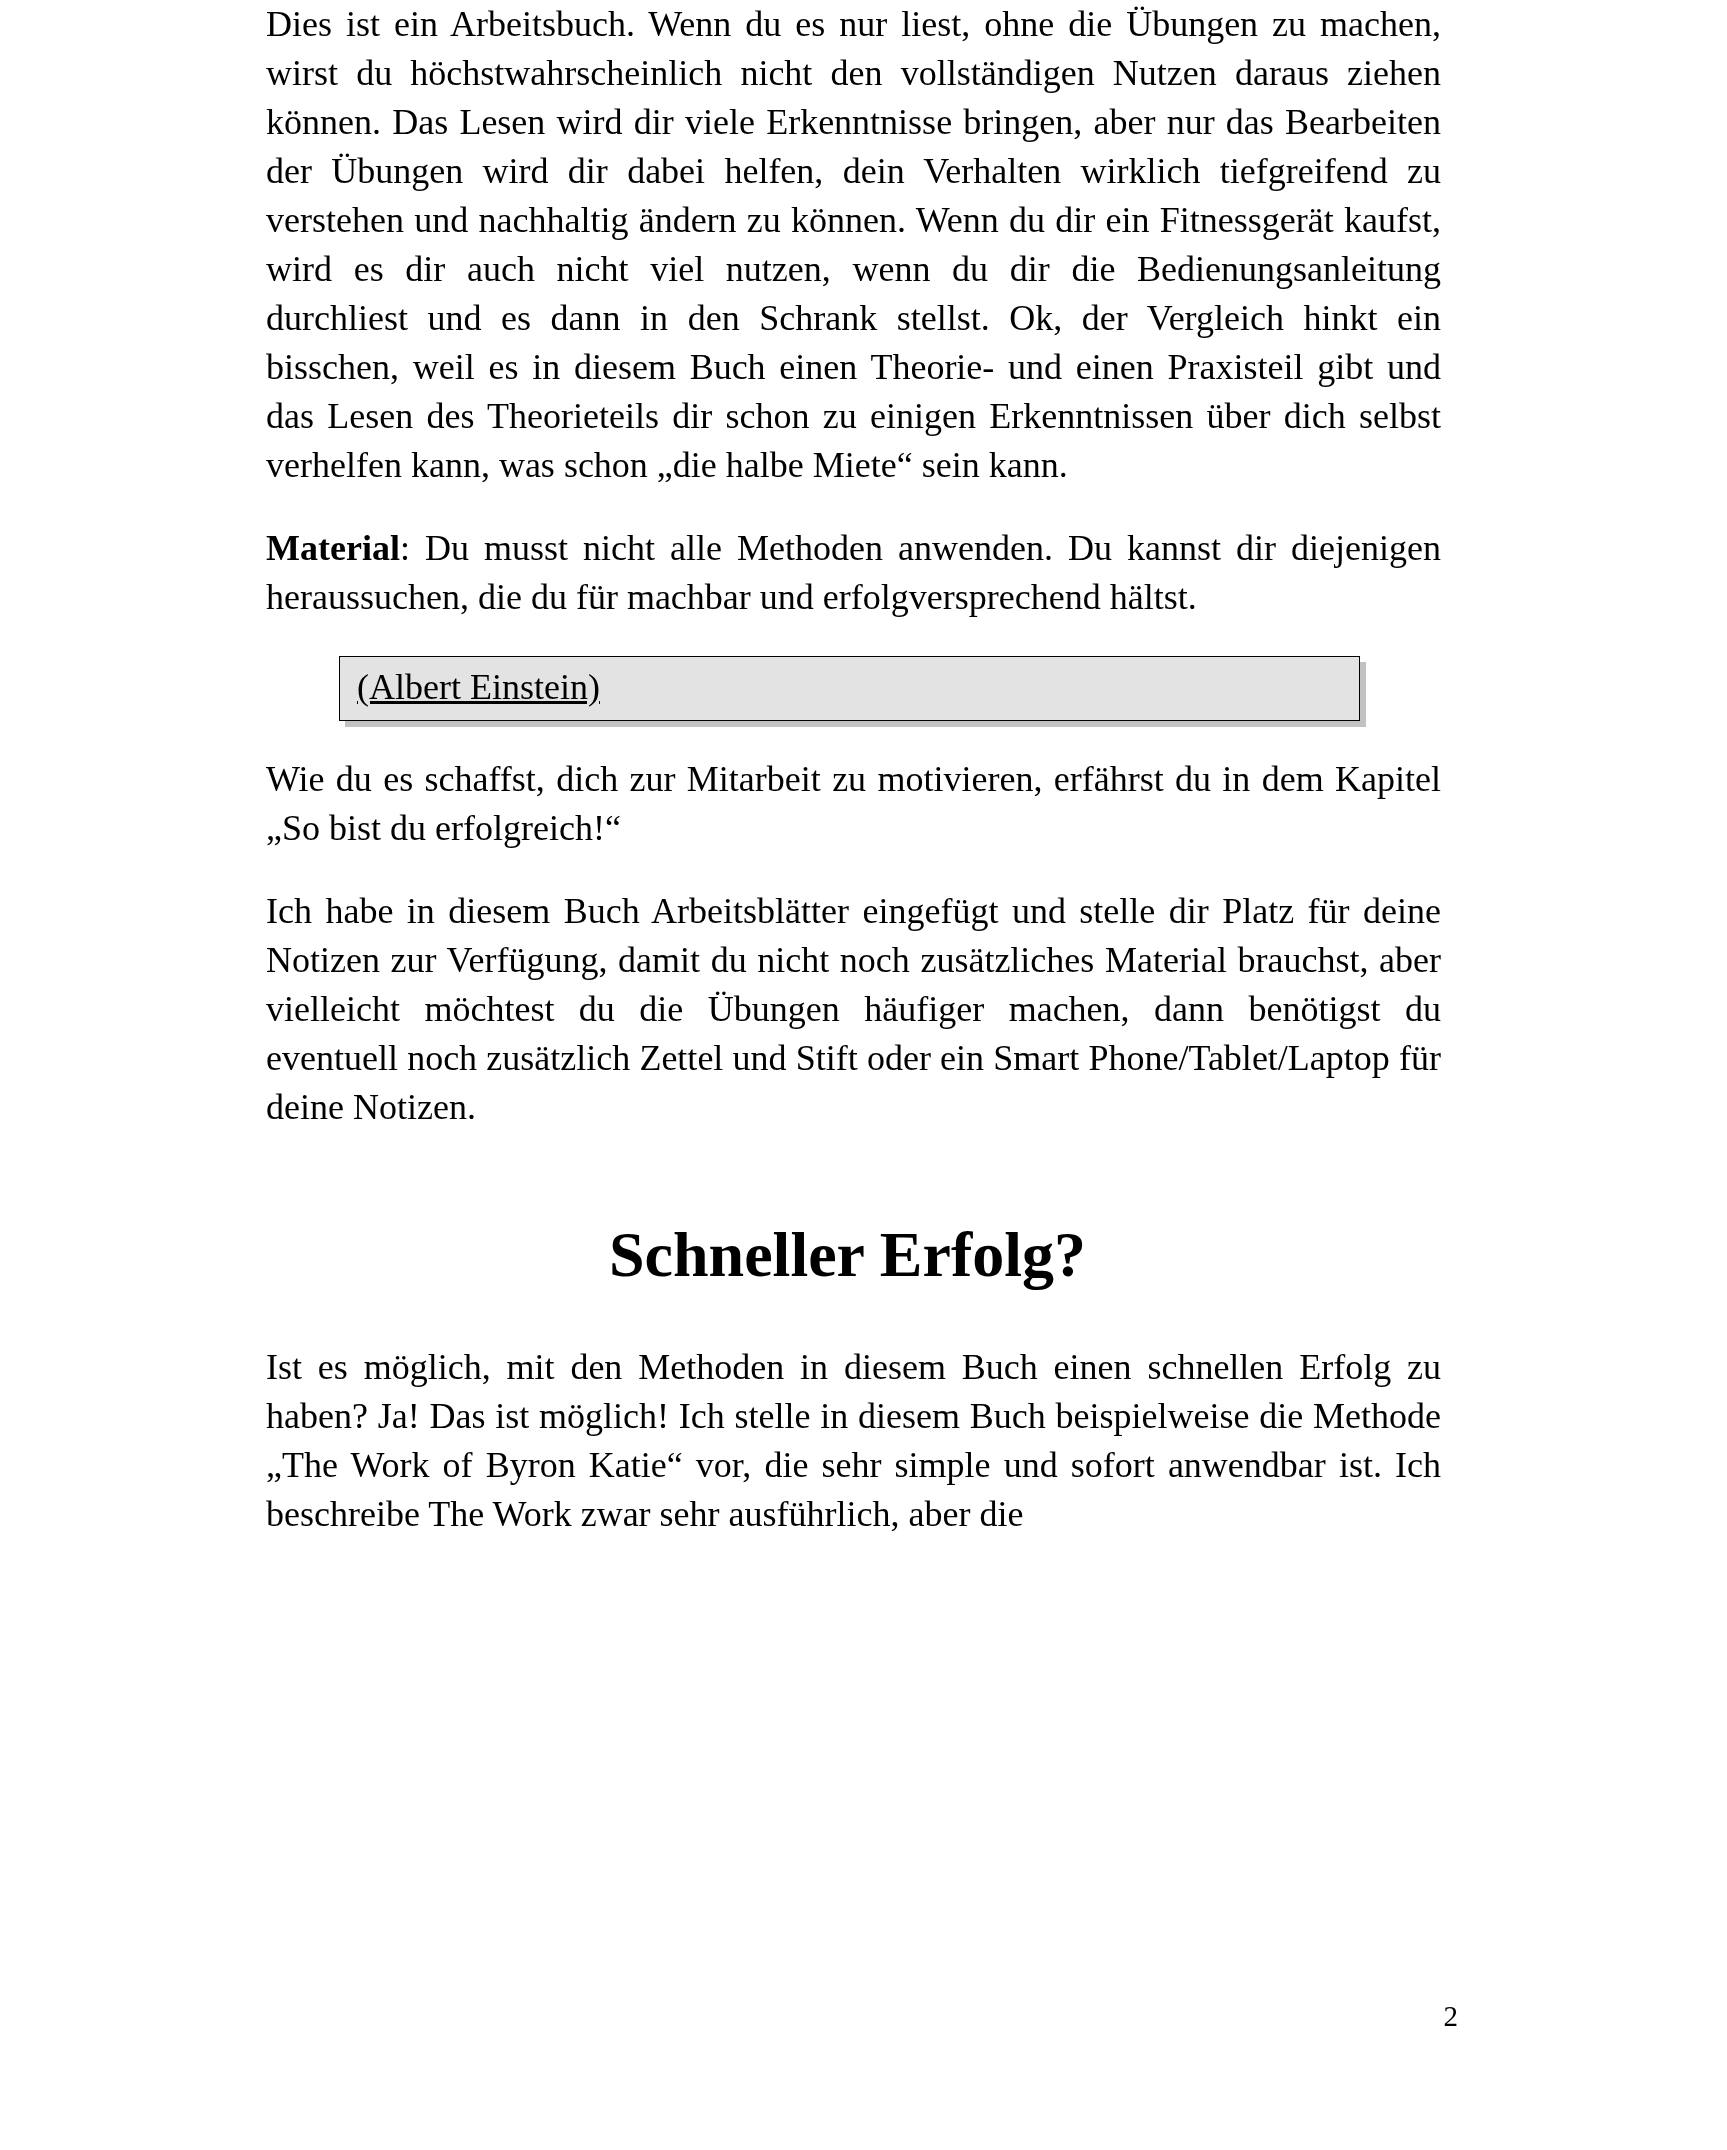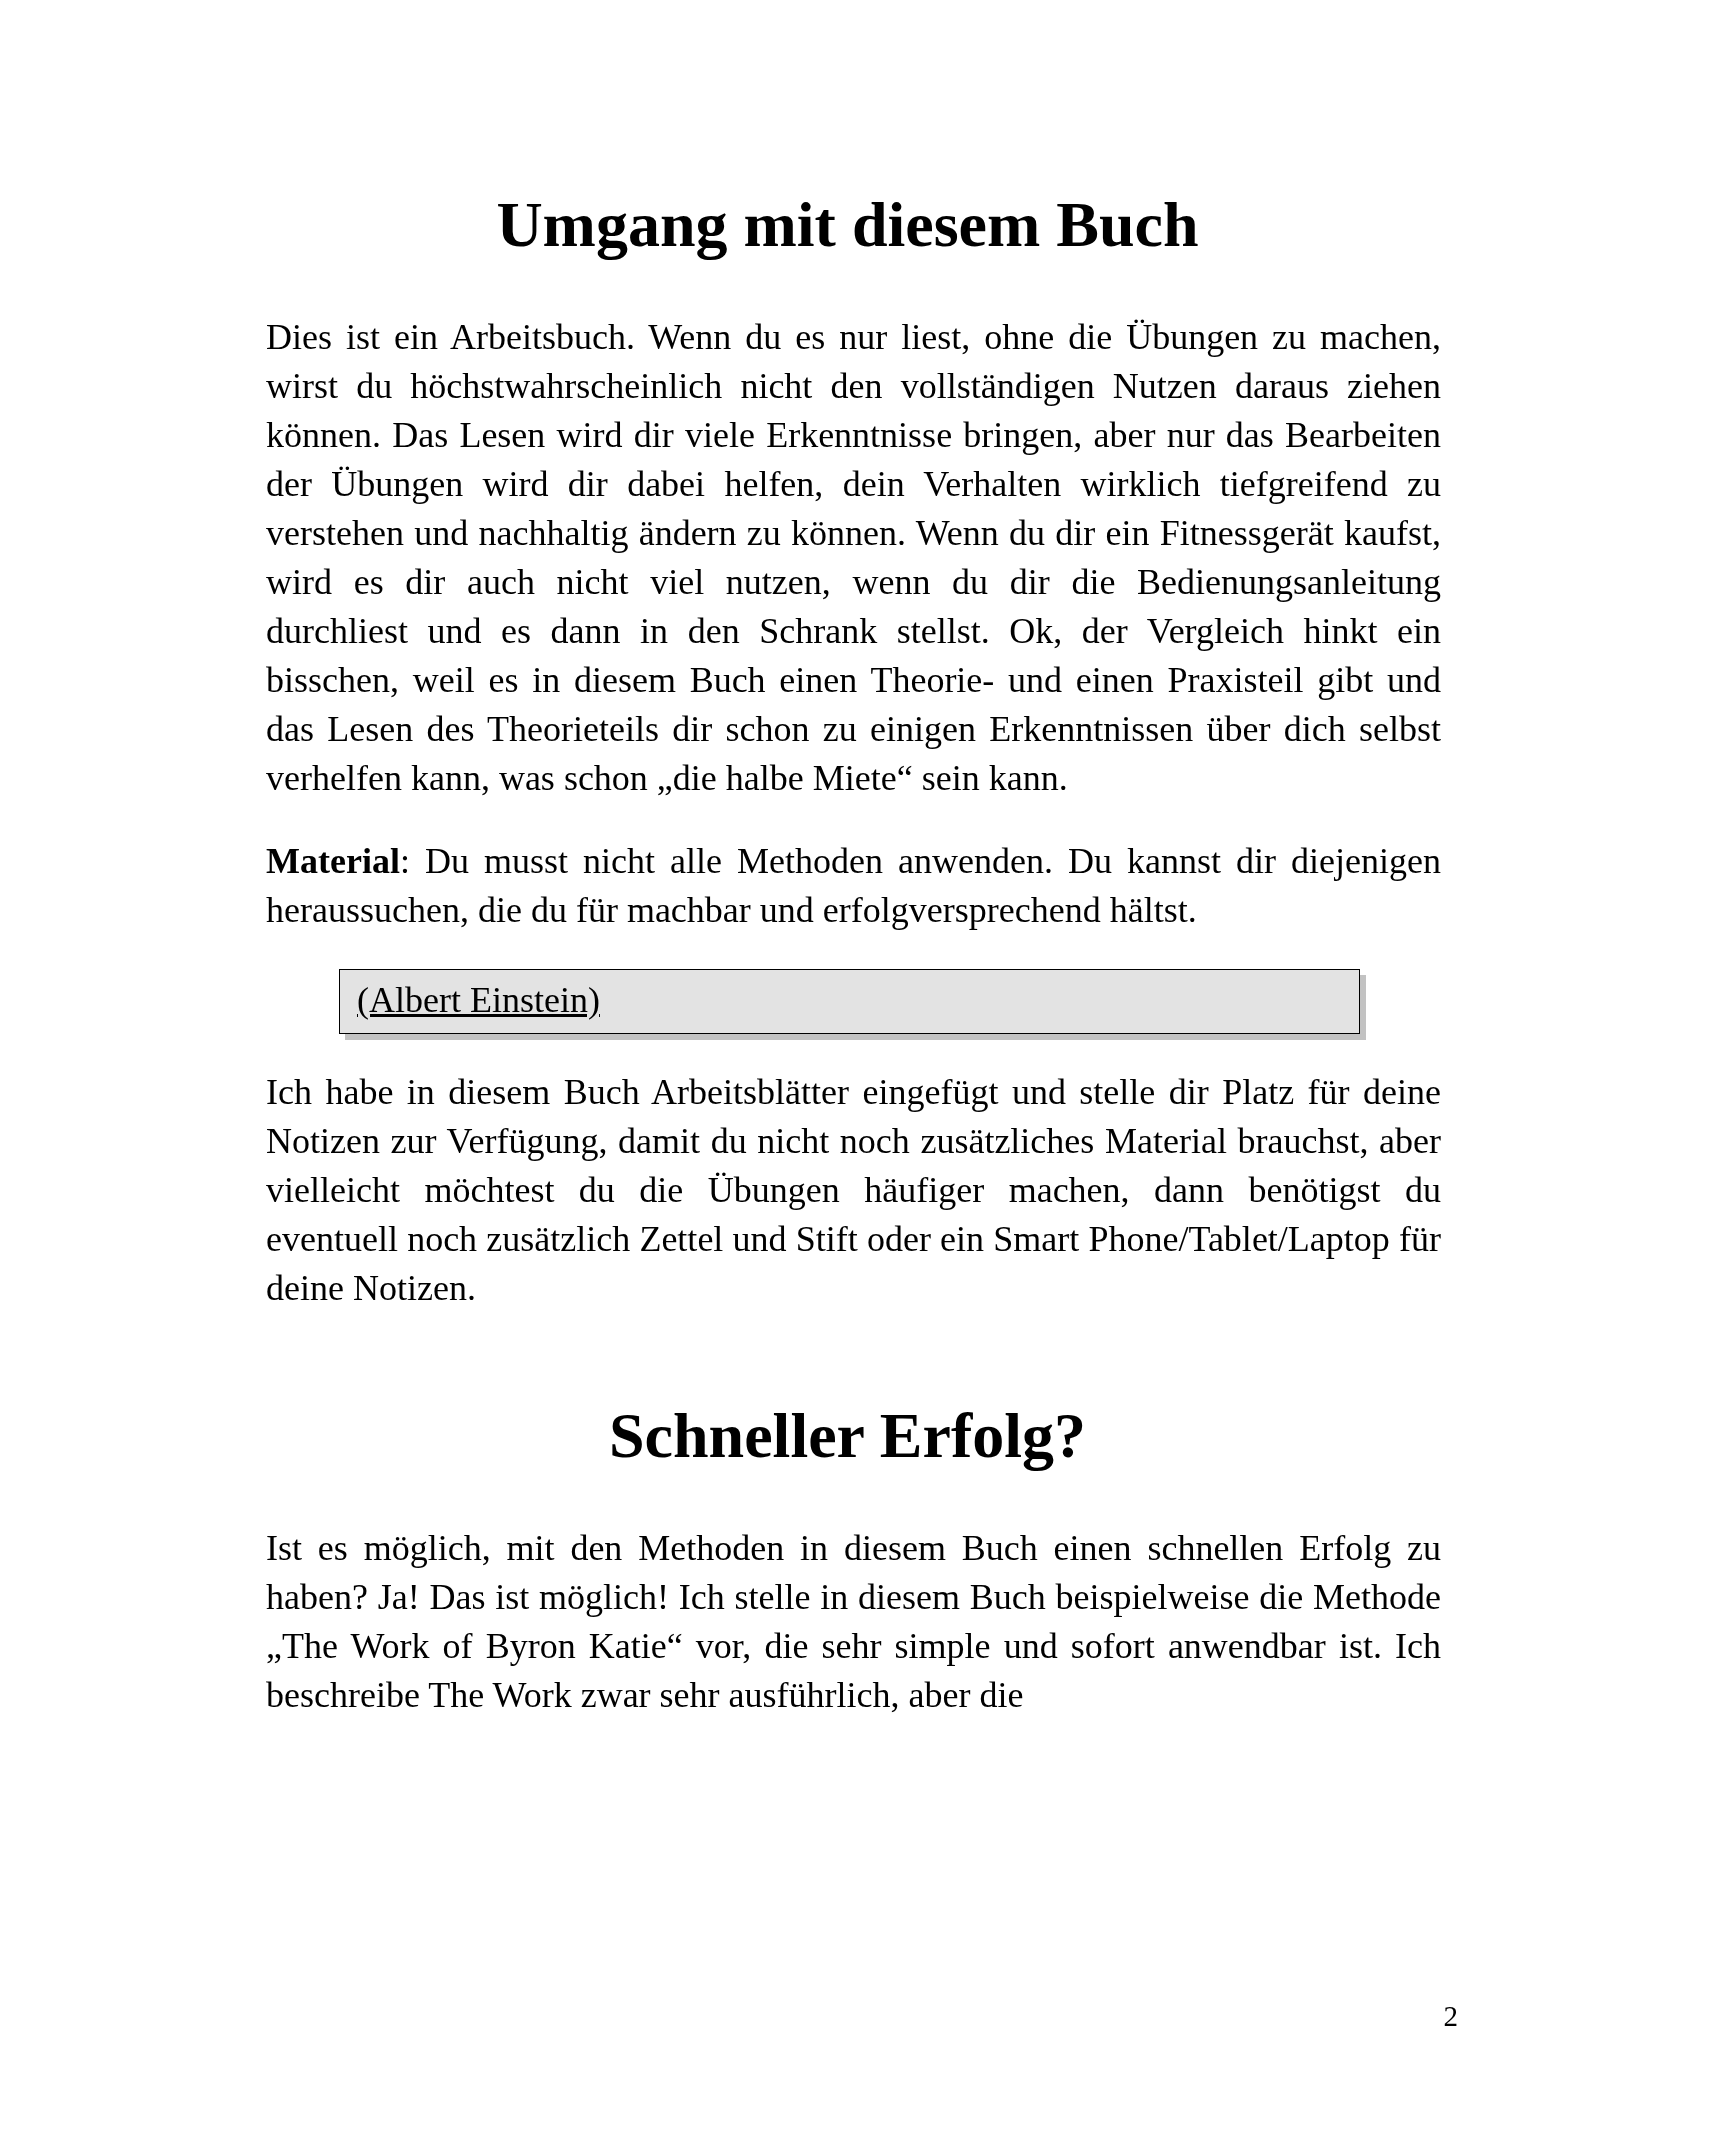--- a/index.html
+++ b/index.html
@@ -67,30 +67,30 @@
     line-height: 34px;
     text-align: right;
   }
 </style>
 </head>
 <body>
 
 <div class="page">
   <main class="content">
 
-    <h1 class="heading">Umgang mit diesem Buch</h1>
 
     <p class="body">Dies ist ein Arbeitsbuch. Wenn du es nur liest, ohne die Übungen zu machen, wirst du höchstwahrscheinlich nicht den vollständigen Nutzen daraus ziehen können. Das Lesen wird dir viele Erkenntnisse bringen, aber nur das Bearbeiten der Übungen wird dir dabei helfen, dein Verhalten wirklich tiefgreifend zu verstehen und nachhaltig ändern zu können. Wenn du dir ein Fitnessgerät kaufst, wird es dir auch nicht viel nutzen, wenn du dir die Bedienungsanleitung durchliest und es dann in den Schrank stellst. Ok, der Vergleich hinkt ein bisschen, weil es in diesem Buch einen Theorie- und einen Praxisteil gibt und das Lesen des Theorieteils dir schon zu einigen Erkenntnissen über dich selbst verhelfen kann, was schon „die halbe Miete“ sein kann.</p>
 
     <p class="body"><strong>Material</strong><span>: Du musst nicht alle Methoden anwenden. Du kannst dir diejenigen heraussuchen, die du für machbar und erfolgversprechend hältst.</span></p>
 
     <aside class="quote-box">
       <p class="quote-attrib">(Albert Einstein)</p>
     </aside>
 
+    <p class="body">Wie du es schaffst, dich zur Mitarbeit zu motivieren, erfährst du in dem Kapitel „So bist du erfolgreich!“</p>
 
     <p class="body">Ich habe in diesem Buch Arbeitsblätter eingefügt und stelle dir Platz für deine Notizen zur Verfügung, damit du nicht noch zusätzliches Material brauchst, aber vielleicht möchtest du die Übungen häufiger machen, dann benötigst du eventuell noch zusätzlich Zettel und Stift oder ein Smart Phone/Tablet/Laptop für deine Notizen.</p>
 
     <h1 class="heading second">Schneller Erfolg?</h1>
 
     <p class="body">Ist es möglich, mit den Methoden in diesem Buch einen schnellen Erfolg zu haben? Ja! Das ist möglich! Ich stelle in diesem Buch beispielweise die Methode „The Work of Byron Katie“ vor, die sehr simple und sofort anwendbar ist. Ich beschreibe The Work zwar sehr ausführlich, aber die</p>
 
   </main>
 
   <div class="page-number">2</div>

